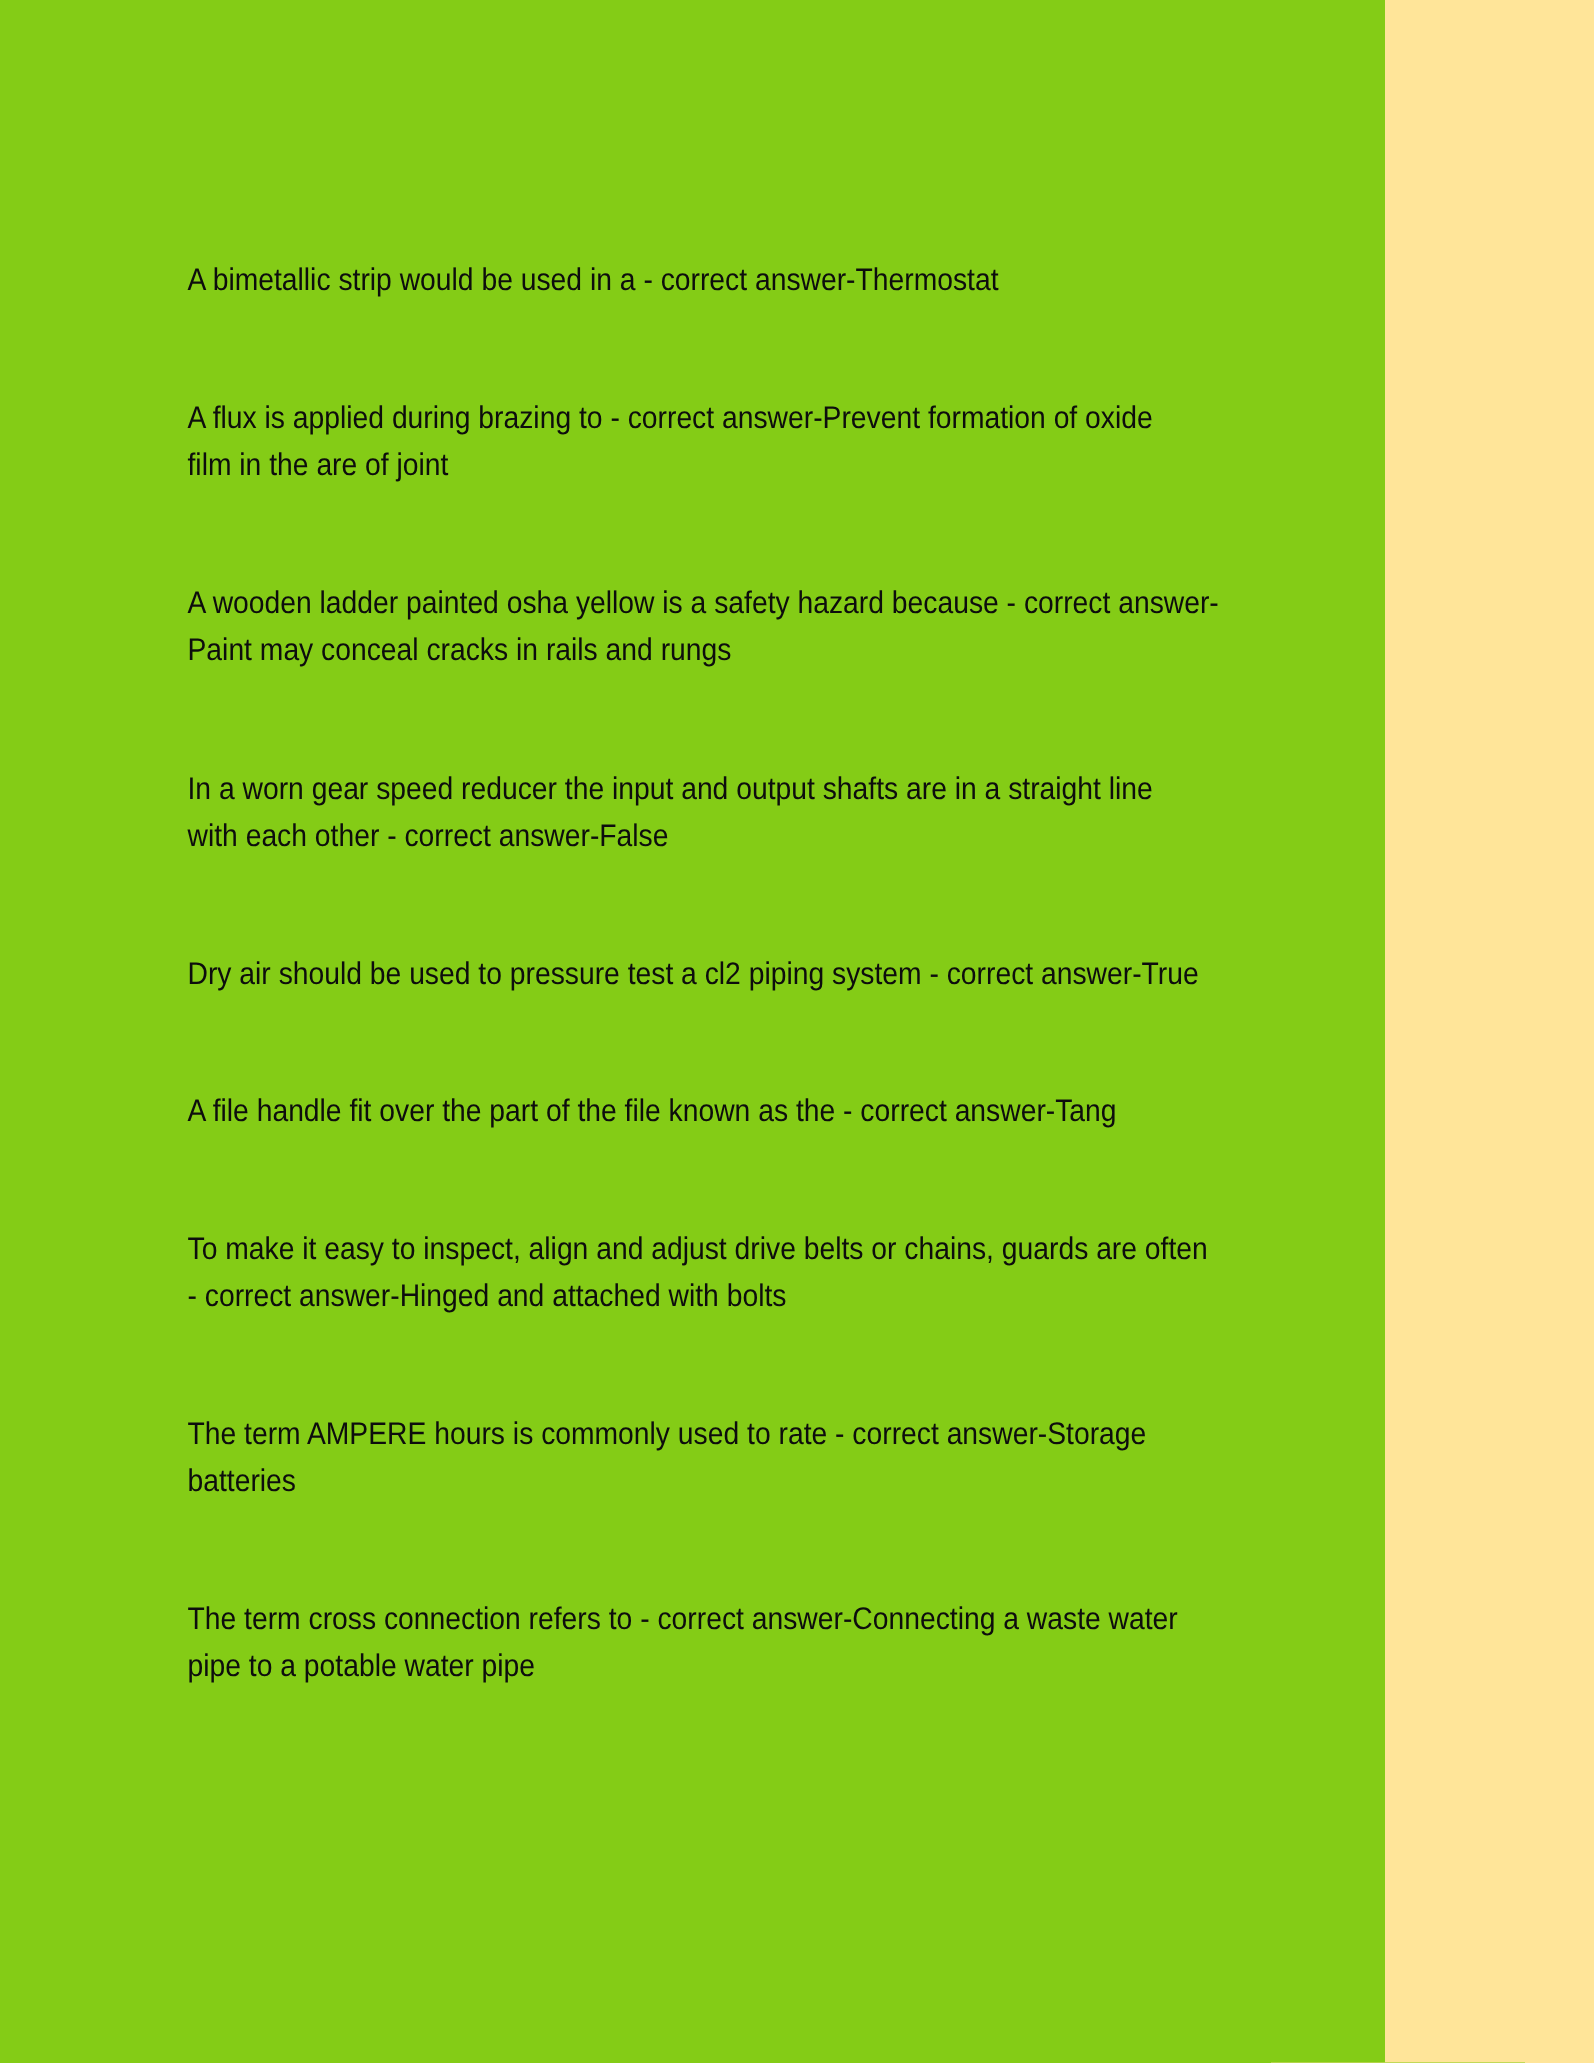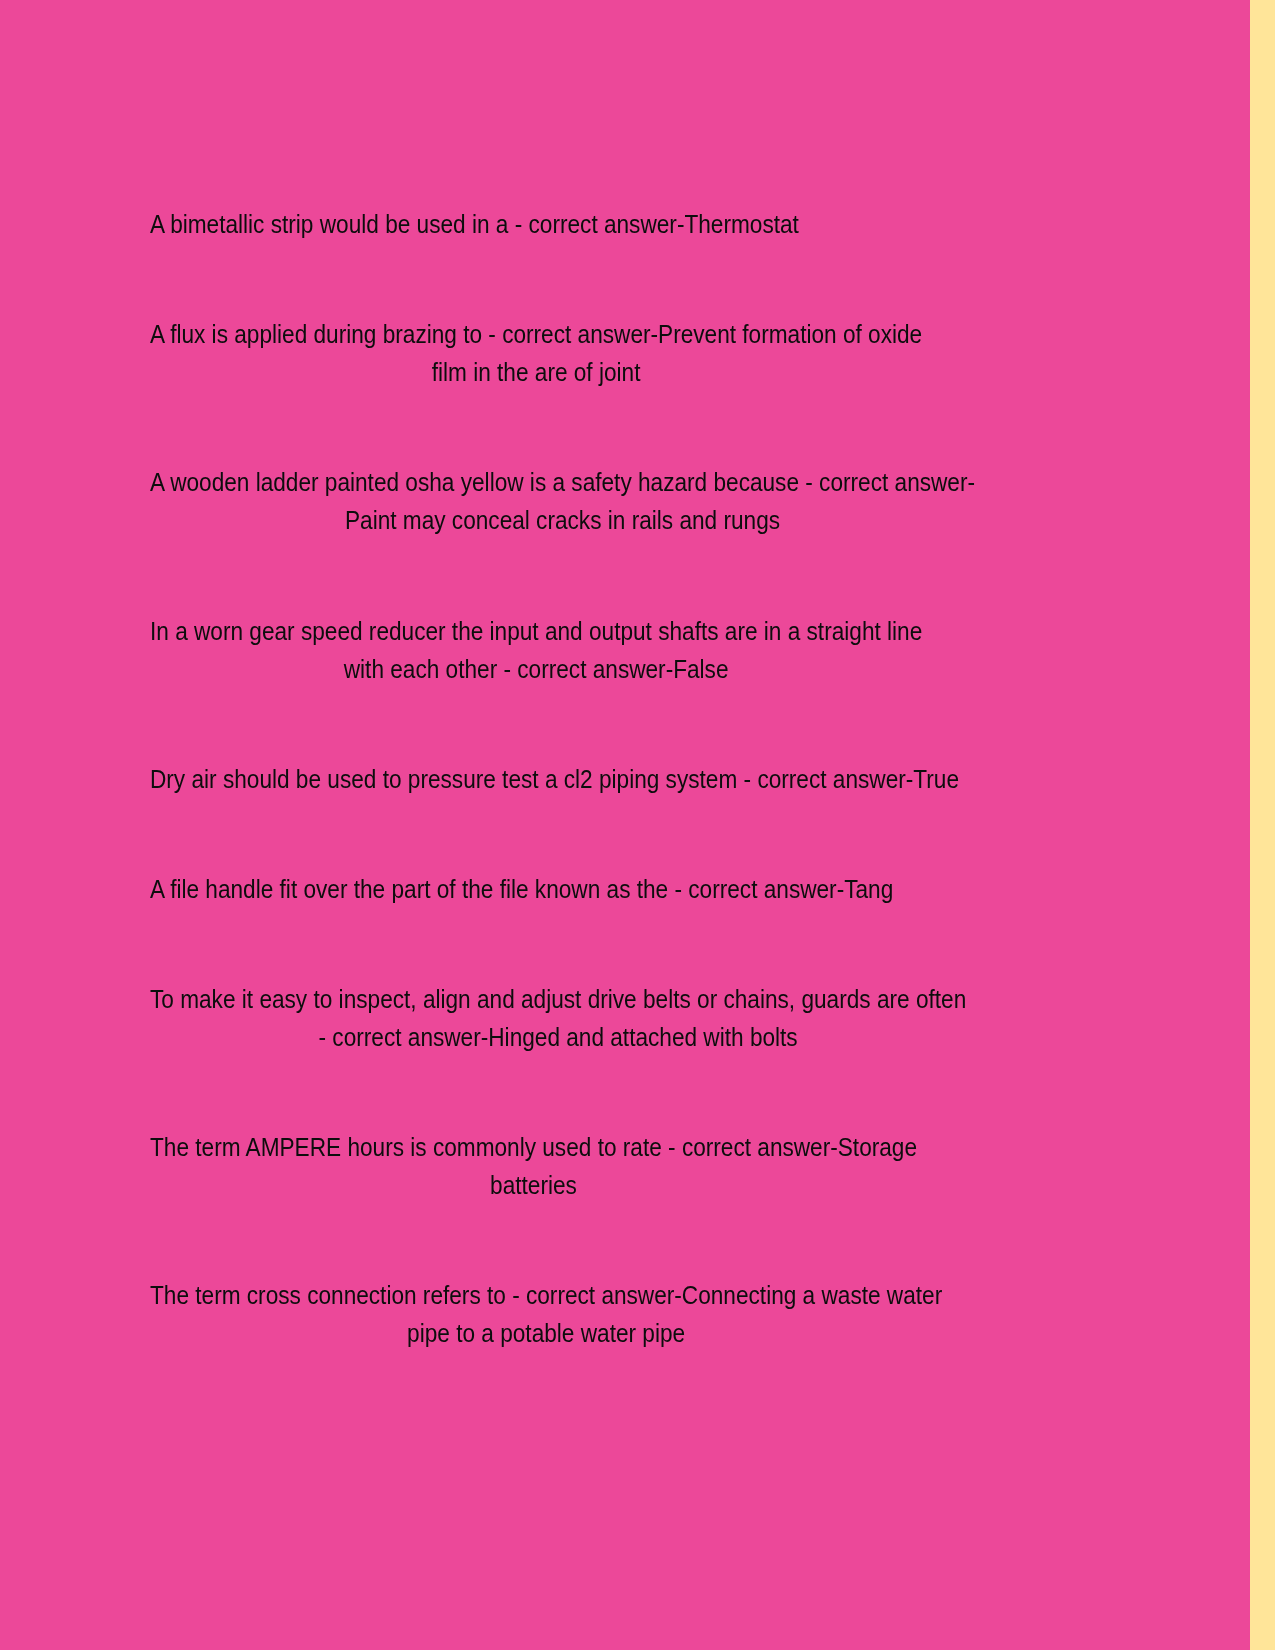--- a/index.html
+++ b/index.html
@@ -9,24 +9,23 @@
     body {
       width: 1275px;
       height: 1650px;
       background: #ffe599;
       position: relative;
       overflow: hidden;
     }
     .page {
       position: absolute;
       left: 0; top: 0;
-      width: 1250px;
+      width: 1108px;
       height: 1650px;
-      background: #ec4899;
-      text-align: center;
+      background: #84cc16;
     }
     .qa {
       position: absolute;
       left: 150px;
       margin: 0;
       color: #0d0d0d;
       font-family: "Liberation Sans", sans-serif;
       font-size: 25px;
       line-height: 38px;
       white-space: nowrap;

